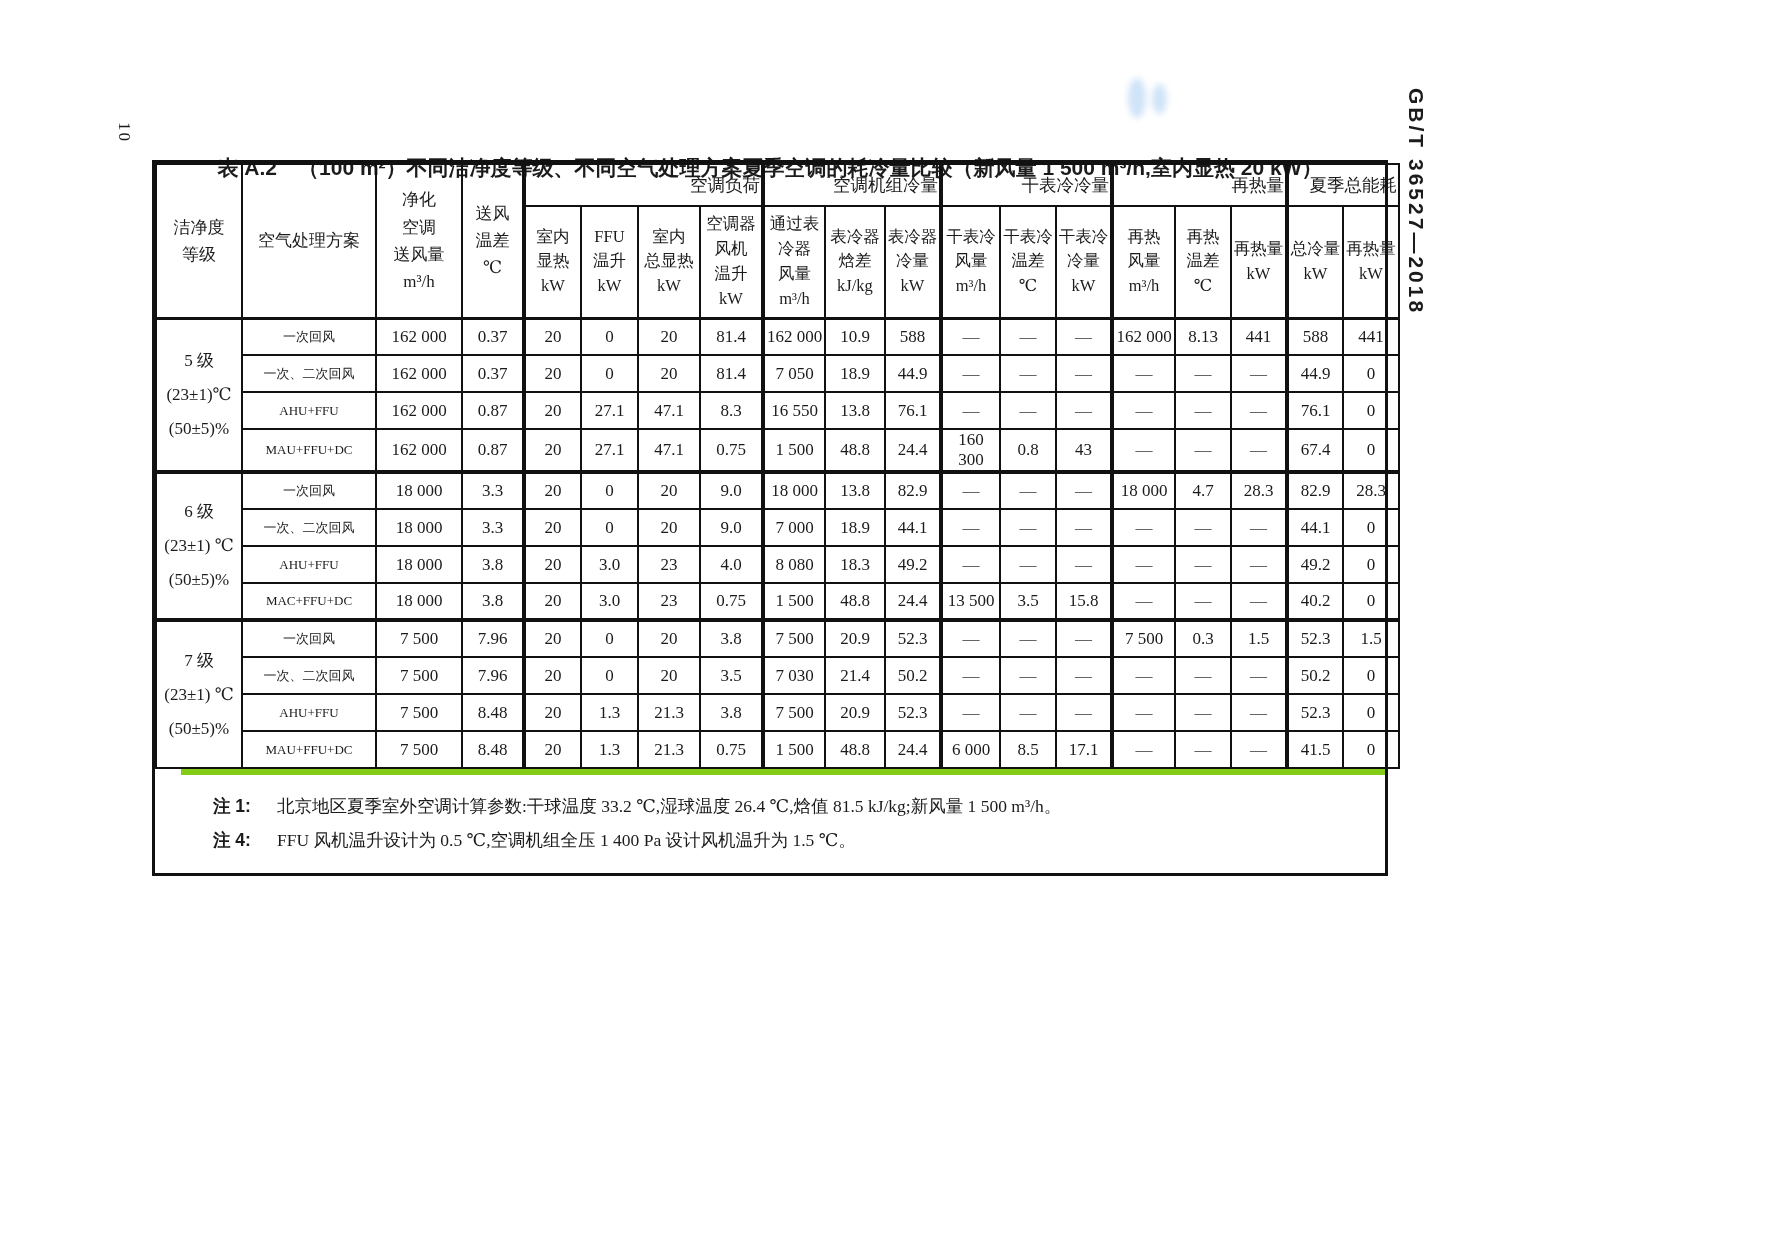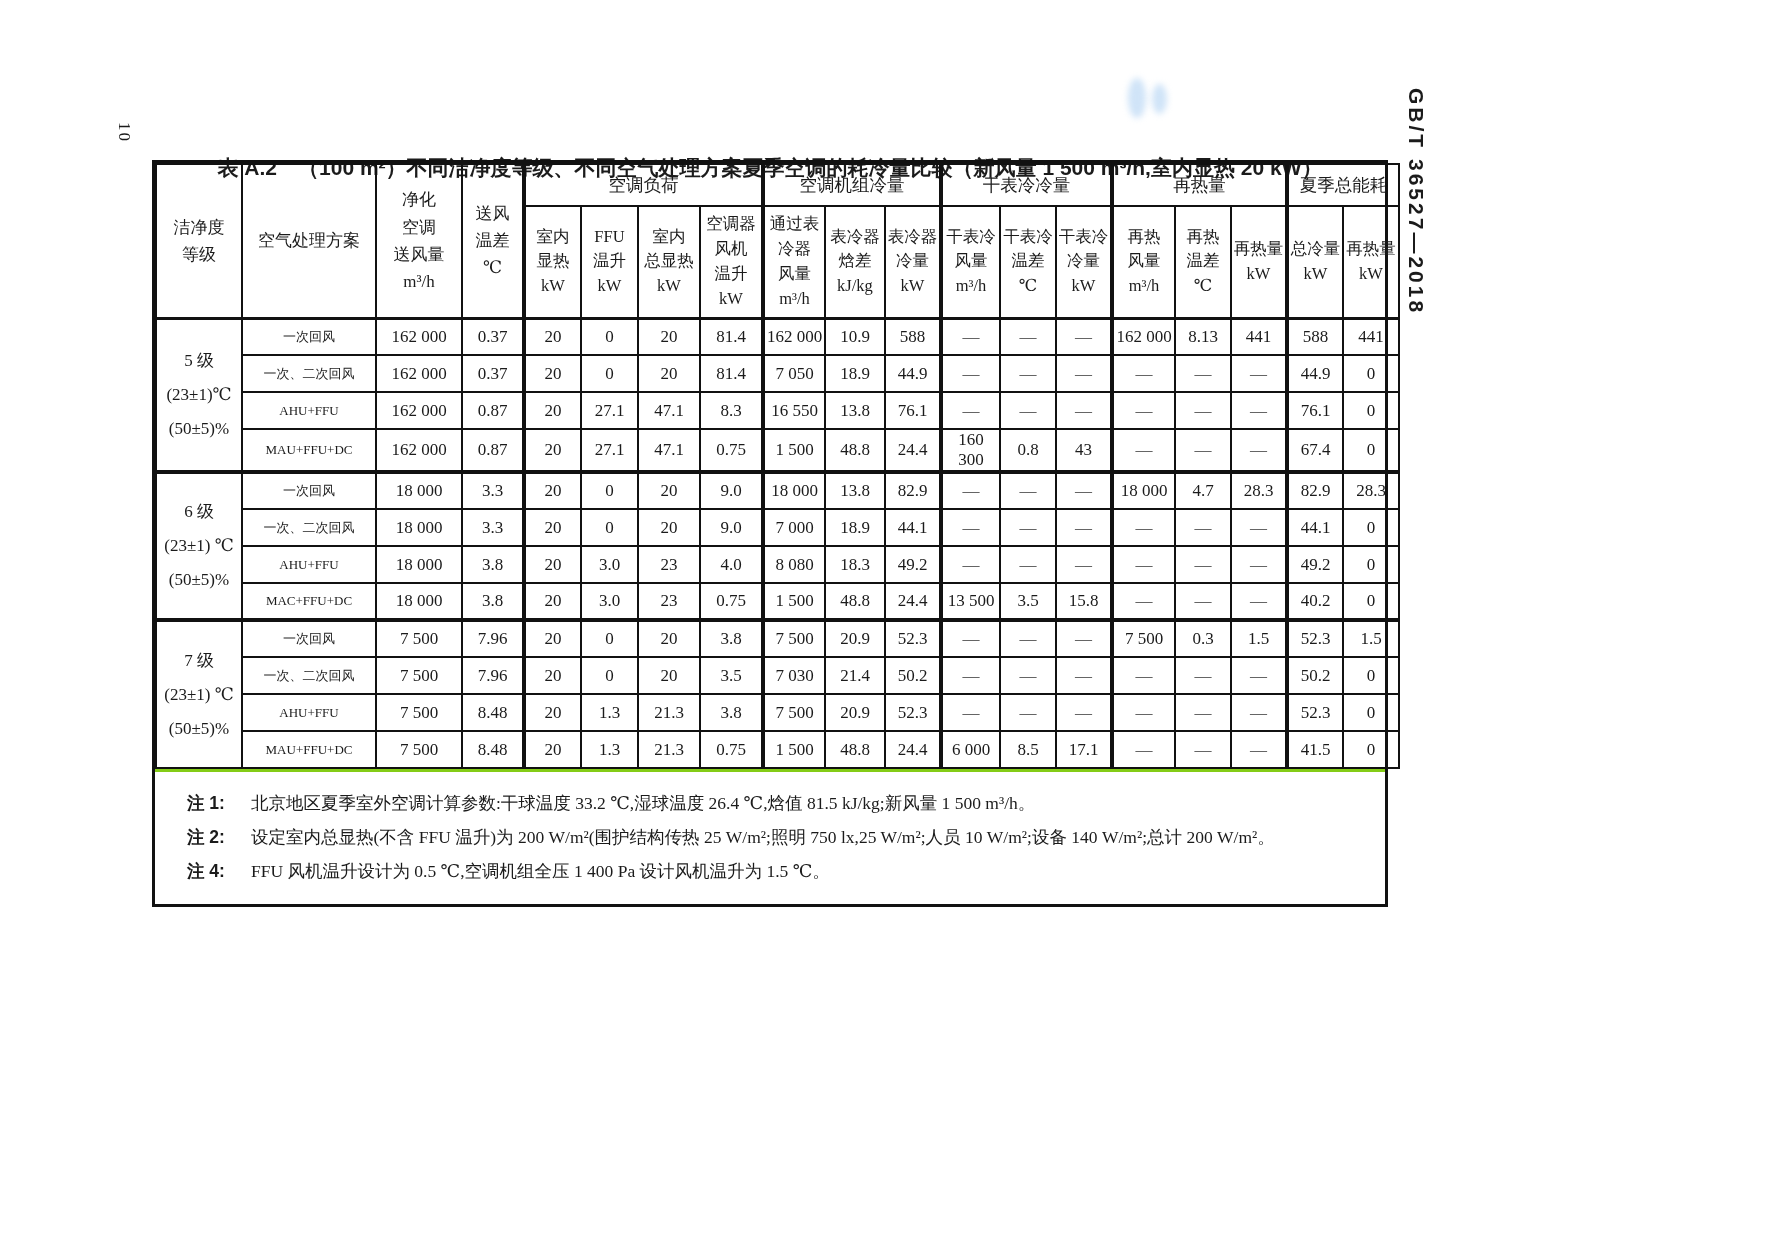--- a/index.html
+++ b/index.html
@@ -41,35 +41,36 @@
     position:absolute; left:152px; top:160px; width:1236px;
     border:3px solid #111;
   }
   table { border-collapse:collapse; width:100%; table-layout:fixed; }
   th, td {
     border:2px solid #111;
     text-align:center; vertical-align:middle;
     font-size:17px; font-weight:normal;
     white-space:pre-line; overflow:hidden; padding:0 1px;
   }
-  .group-h { height:42px; font-size:17.5px; }
+  .group-h { height:42px; font-size:17.5px;text-align:right; }
   .sub-h   { height:112px; line-height:1.5; font-size:16.5px; }
   .fixed-h { line-height:1.6; font-size:17px; }
   tbody td { height:37px; }
   .grade-cell { line-height:2.0; }
   .scheme-cell { font-size:13px;margin-left:46px; }
   .dash { color:#4a4a4a; }
   .group-start { border-left:4px solid #111; }
   tbody tr:first-child td { border-top:3px solid #111; }
   tr.block-start td { border-top:4px solid #111; }
 
   .notes {
-    border-top:3px solid #84cc16;
+    border-top:6px solid #84cc16;
     padding:14px 26px 16px 32px;
     font-size:17.5px;
+    margin-left:26px;
   }
   .note { display:flex; line-height:1.95; }
   .note-label {
     flex:0 0 64px;
     font-family:"Liberation Sans","DejaVu Sans",sans-serif;
     font-weight:bold;
   }
   .note-text { flex:1; }
 </style>
 </head>
@@ -420,21 +421,17 @@
           <td>0</td>
         </tr>
       </tbody>
   </table>
   <div class="notes">
       <div class="note">
         <span class="note-label">注 1:</span>
         <span class="note-text">北京地区夏季室外空调计算参数:干球温度 33.2 ℃,湿球温度 26.4 ℃,焓值 81.5 kJ/kg;新风量 1 500 m³/h。</span>
       </div>
       <div class="note">
-        <span class="note-label">注 2:</span>
-        <span class="note-text">设定室内总显热(不含 FFU 温升)为 200 W/m²(围护结构传热 25 W/m²;照明 750 lx,25 W/m²;人员 10 W/m²;设备 140 W/m²;总计 200 W/m²。</span>
-      </div>
-      <div class="note">
         <span class="note-label">注 4:</span>
         <span class="note-text">FFU 风机温升设计为 0.5 ℃,空调机组全压 1 400 Pa 设计风机温升为 1.5 ℃。</span>
       </div>
     </div>
 </div>
 
 </body></html>

